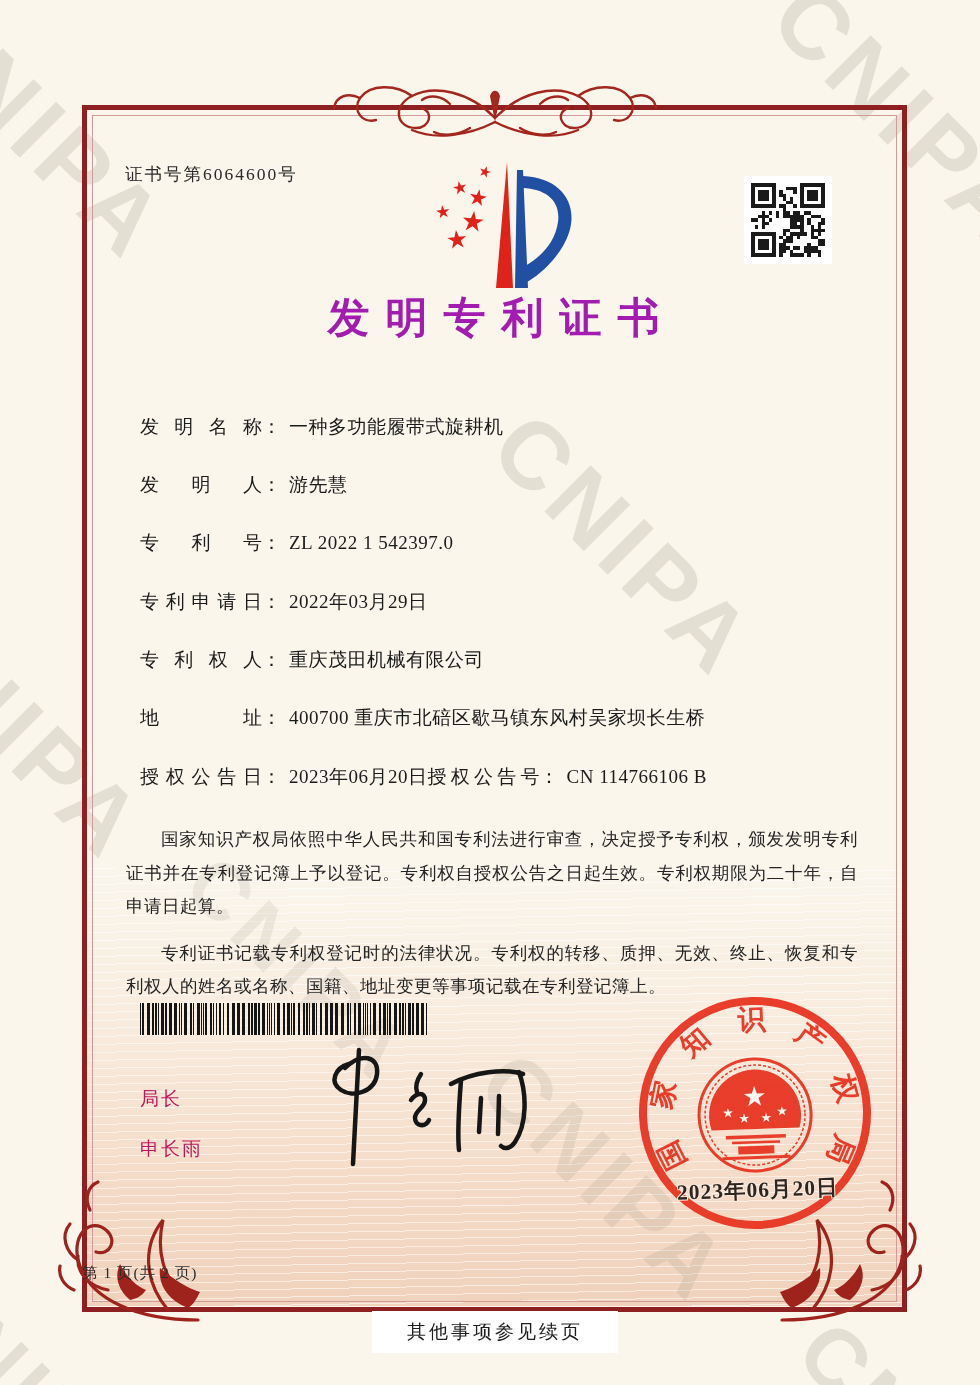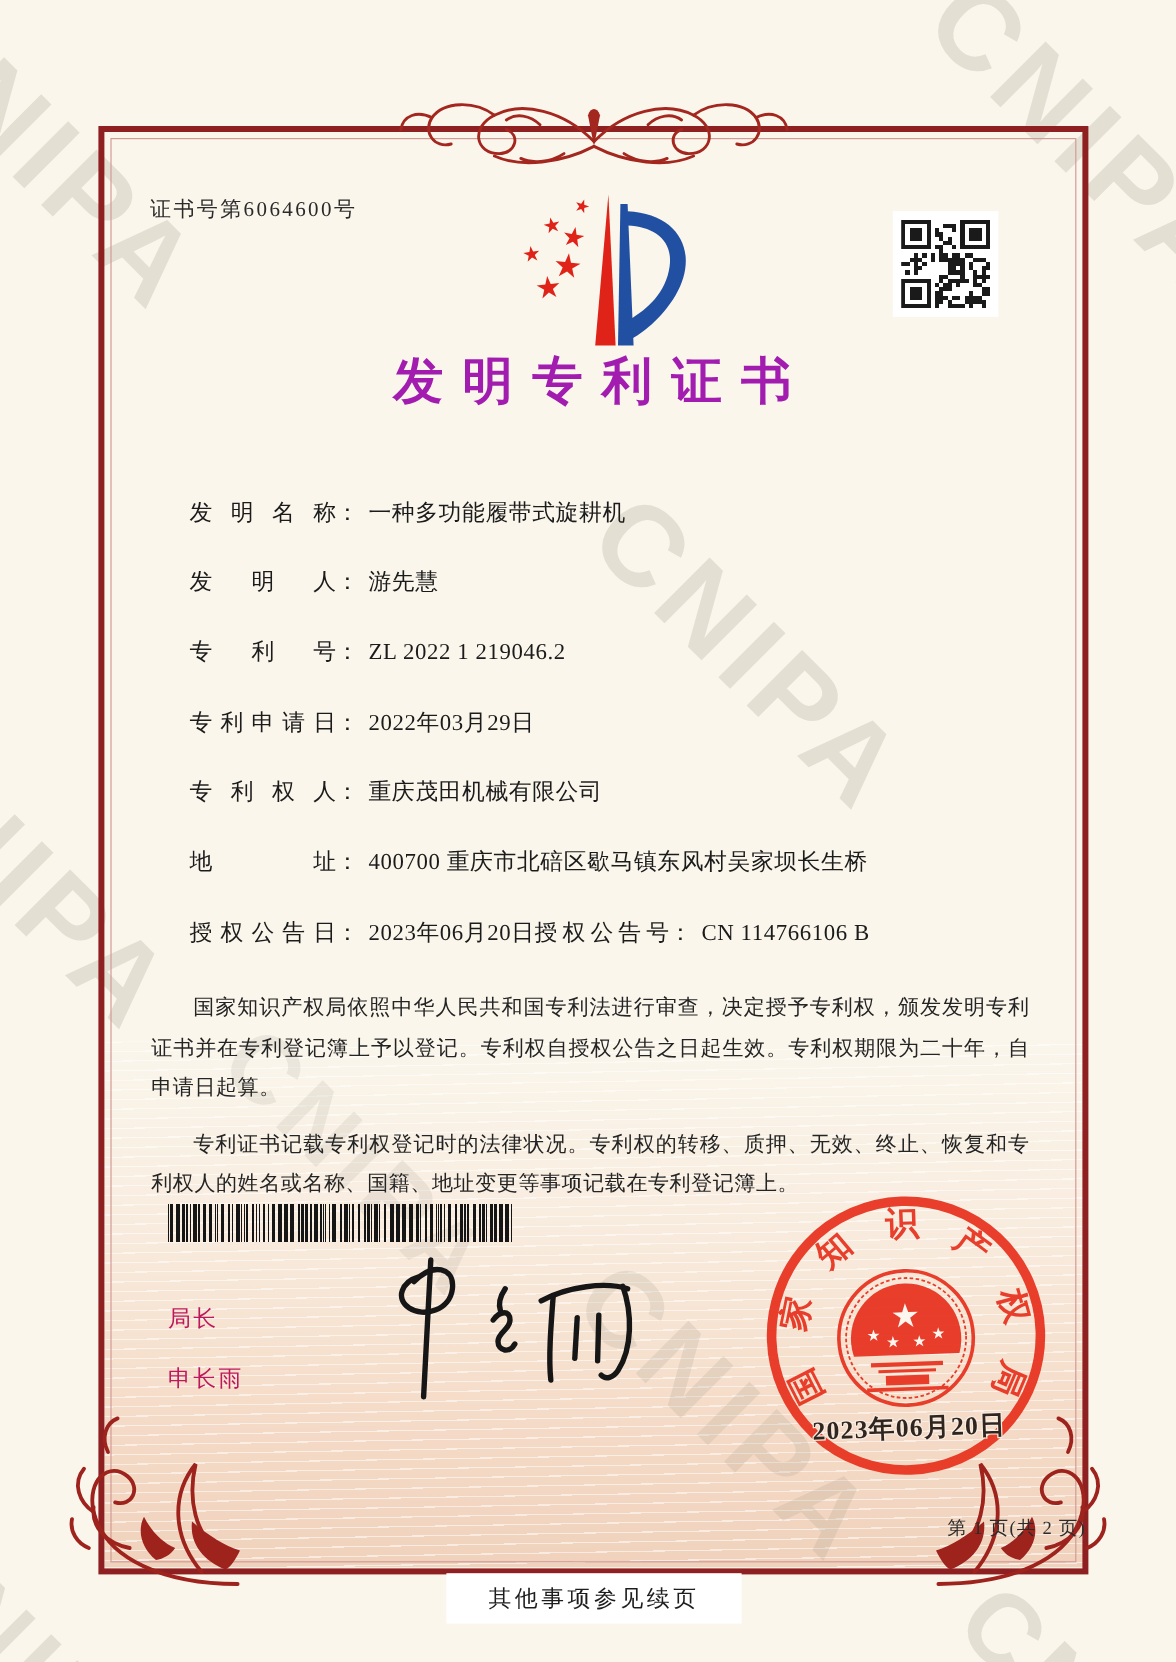--- a/index.html
+++ b/index.html
@@ -35,34 +35,34 @@
   .orn{ position:absolute; z-index:5; pointer-events:none; }
   
   .content{ position:absolute; z-index:6; inset:0; }
   .cert-no{ position:absolute; left:125px; top:162px; font-size:17.5px; letter-spacing:2px; color:#2a2a2a; }
   .logo{ position:absolute; left:415px; top:156px; }
   .qr{ position:absolute; left:744px; top:176px; width:88px; height:88px; background:#fff;
        display:flex; align-items:center; justify-content:center; }
   .title{ position:absolute; left:82px; top:290px; width:823px; text-align:center;
           font-size:42px; font-weight:bold; letter-spacing:16px; text-indent:16px; color:#a21caf; }
   .field{ position:absolute; left:140px; font-size:19px; white-space:nowrap; }
-  .flabel{ display:inline-block; width:122px; text-align:justify; text-align-last:justify; vertical-align:bottom;margin-left:18px; }
+  .flabel{ display:inline-block; width:122px; text-align:justify; text-align-last:justify; vertical-align:bottom; }
   .flabel2{ display:inline-block; width:112px; text-align:justify; text-align-last:justify; vertical-align:bottom; }
   .fcolon{ margin-right:8px; }
   .fvalue{ letter-spacing:0.5px; }
   .paras{ position:absolute; left:113px; top:810px; width:758px;
           font-size:17.5px; line-height:1.92; letter-spacing:0.5px; text-align:justify; color:#242424; }
   .paras p{ margin:13px; text-indent:2em; }
   .paras p + p{ margin-top:3px; }
   .barcode{ position:absolute; left:140px; top:1003px; width:292px; height:32px; }
   .signer{ position:absolute; left:140px; font-family:"Liberation Sans", sans-serif;
            font-size:19px; letter-spacing:2px; color:#be185d; }
   .signature{ position:absolute; left:283px; top:1046px; }
   .seal{ position:absolute; left:634px; top:992px; width:242px; height:242px; transform:rotate(-2deg); }
-  .page-info{ position:absolute; left:82px; top:1263px; width:823px; text-align:right;
+  .page-info{ position:absolute; left:82px; top:1263px; width:823px; text-align:left;
               font-size:15.5px; color:#2b2b2b; letter-spacing:1px; }
   .note-box{ position:absolute; z-index:7; left:372px; top:1311px; width:246px; height:42px;
              background:#ffffff; display:flex; align-items:center; justify-content:center;
              font-size:19px; letter-spacing:3px; color:#1d1d1d; }
 </style>
 </head>
 <body>
 
 <div class="page">
 
@@ -276,21 +276,21 @@
 
     <div class="title">发明专利证书</div>
 
     <div class="field" style="top:414px;">
       <span class="flabel">发明名称</span><span class="fcolon">：</span><span class="fvalue">一种多功能履带式旋耕机</span>
     </div>
     <div class="field" style="top:472px;">
       <span class="flabel">发明人</span><span class="fcolon">：</span><span class="fvalue">游先慧</span>
     </div>
     <div class="field" style="top:530px;">
-      <span class="flabel">专利号</span><span class="fcolon">：</span><span class="fvalue">ZL 2022 1 219046.2</span>
+      <span class="flabel">专利号</span><span class="fcolon">：</span><span class="fvalue">ZL 2022 1 542397.0</span>
     </div>
     <div class="field" style="top:589px;">
       <span class="flabel">专利申请日</span><span class="fcolon">：</span><span class="fvalue">2022年03月29日</span>
     </div>
     <div class="field" style="top:647px;">
       <span class="flabel">专利权人</span><span class="fcolon">：</span><span class="fvalue">重庆茂田机械有限公司</span>
     </div>
     <div class="field" style="top:705px;">
       <span class="flabel">地址</span><span class="fcolon">：</span><span class="fvalue">400700 重庆市北碚区歇马镇东风村吴家坝长生桥</span>
     </div>

